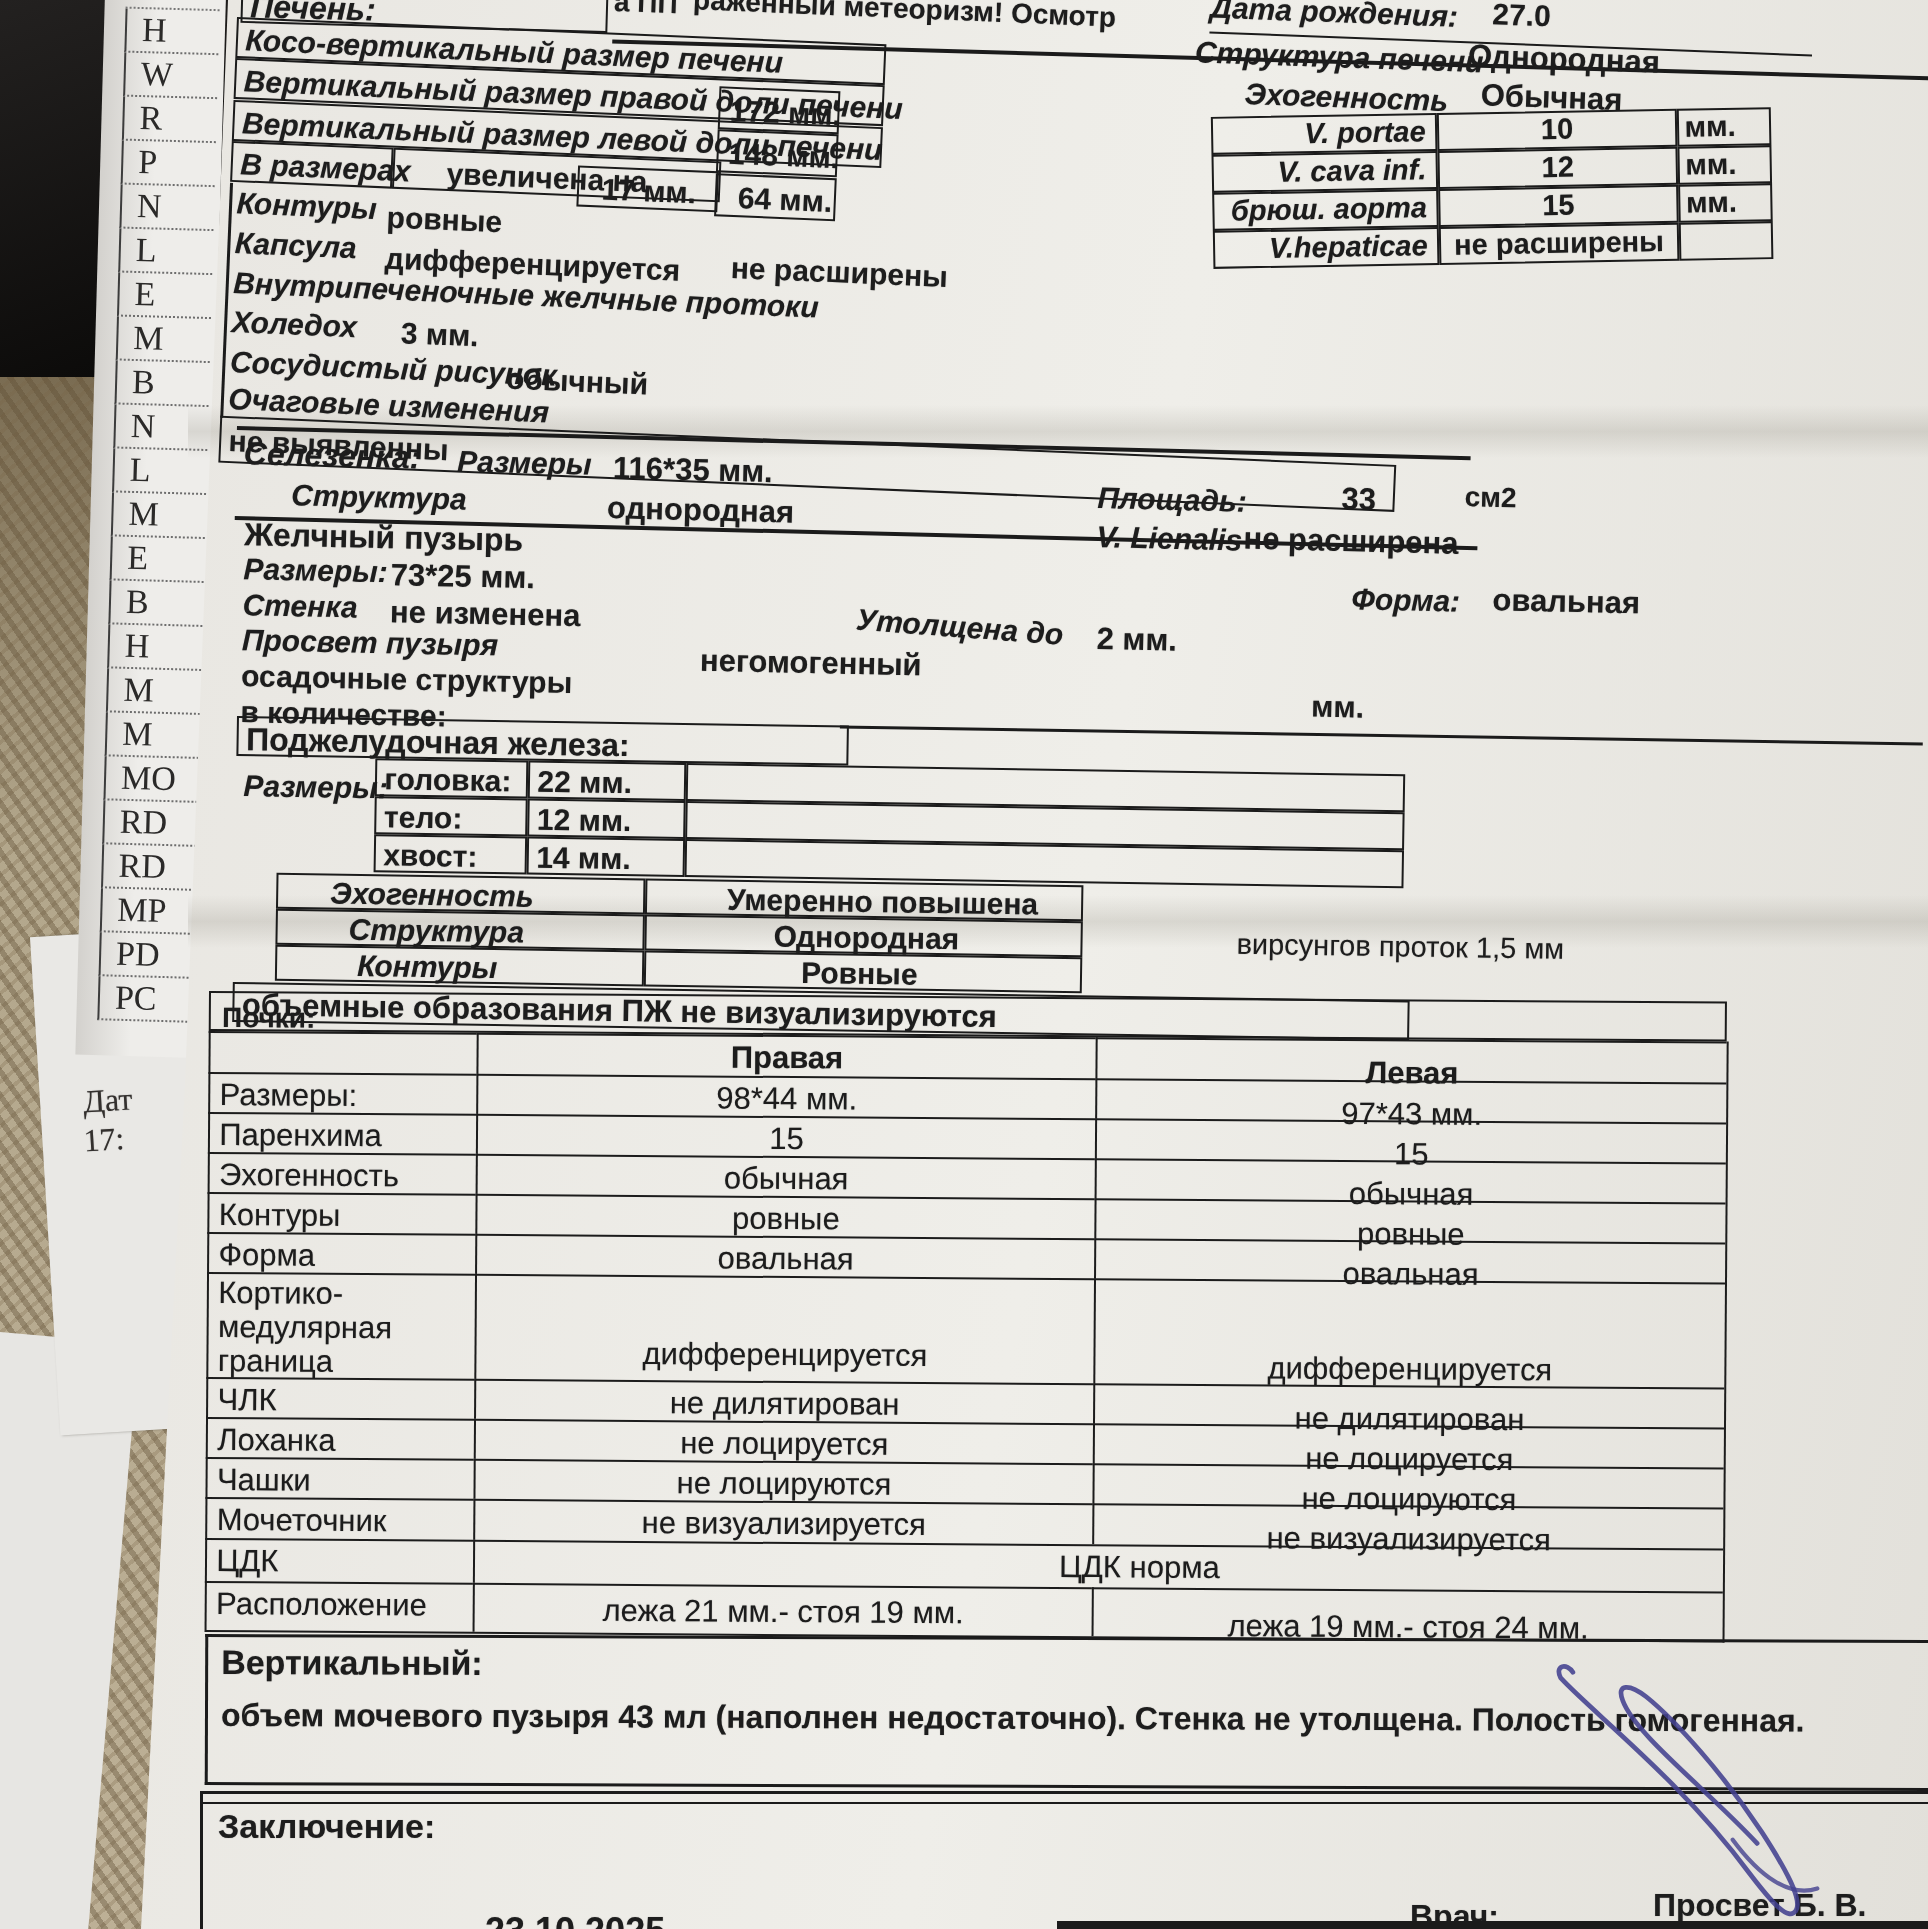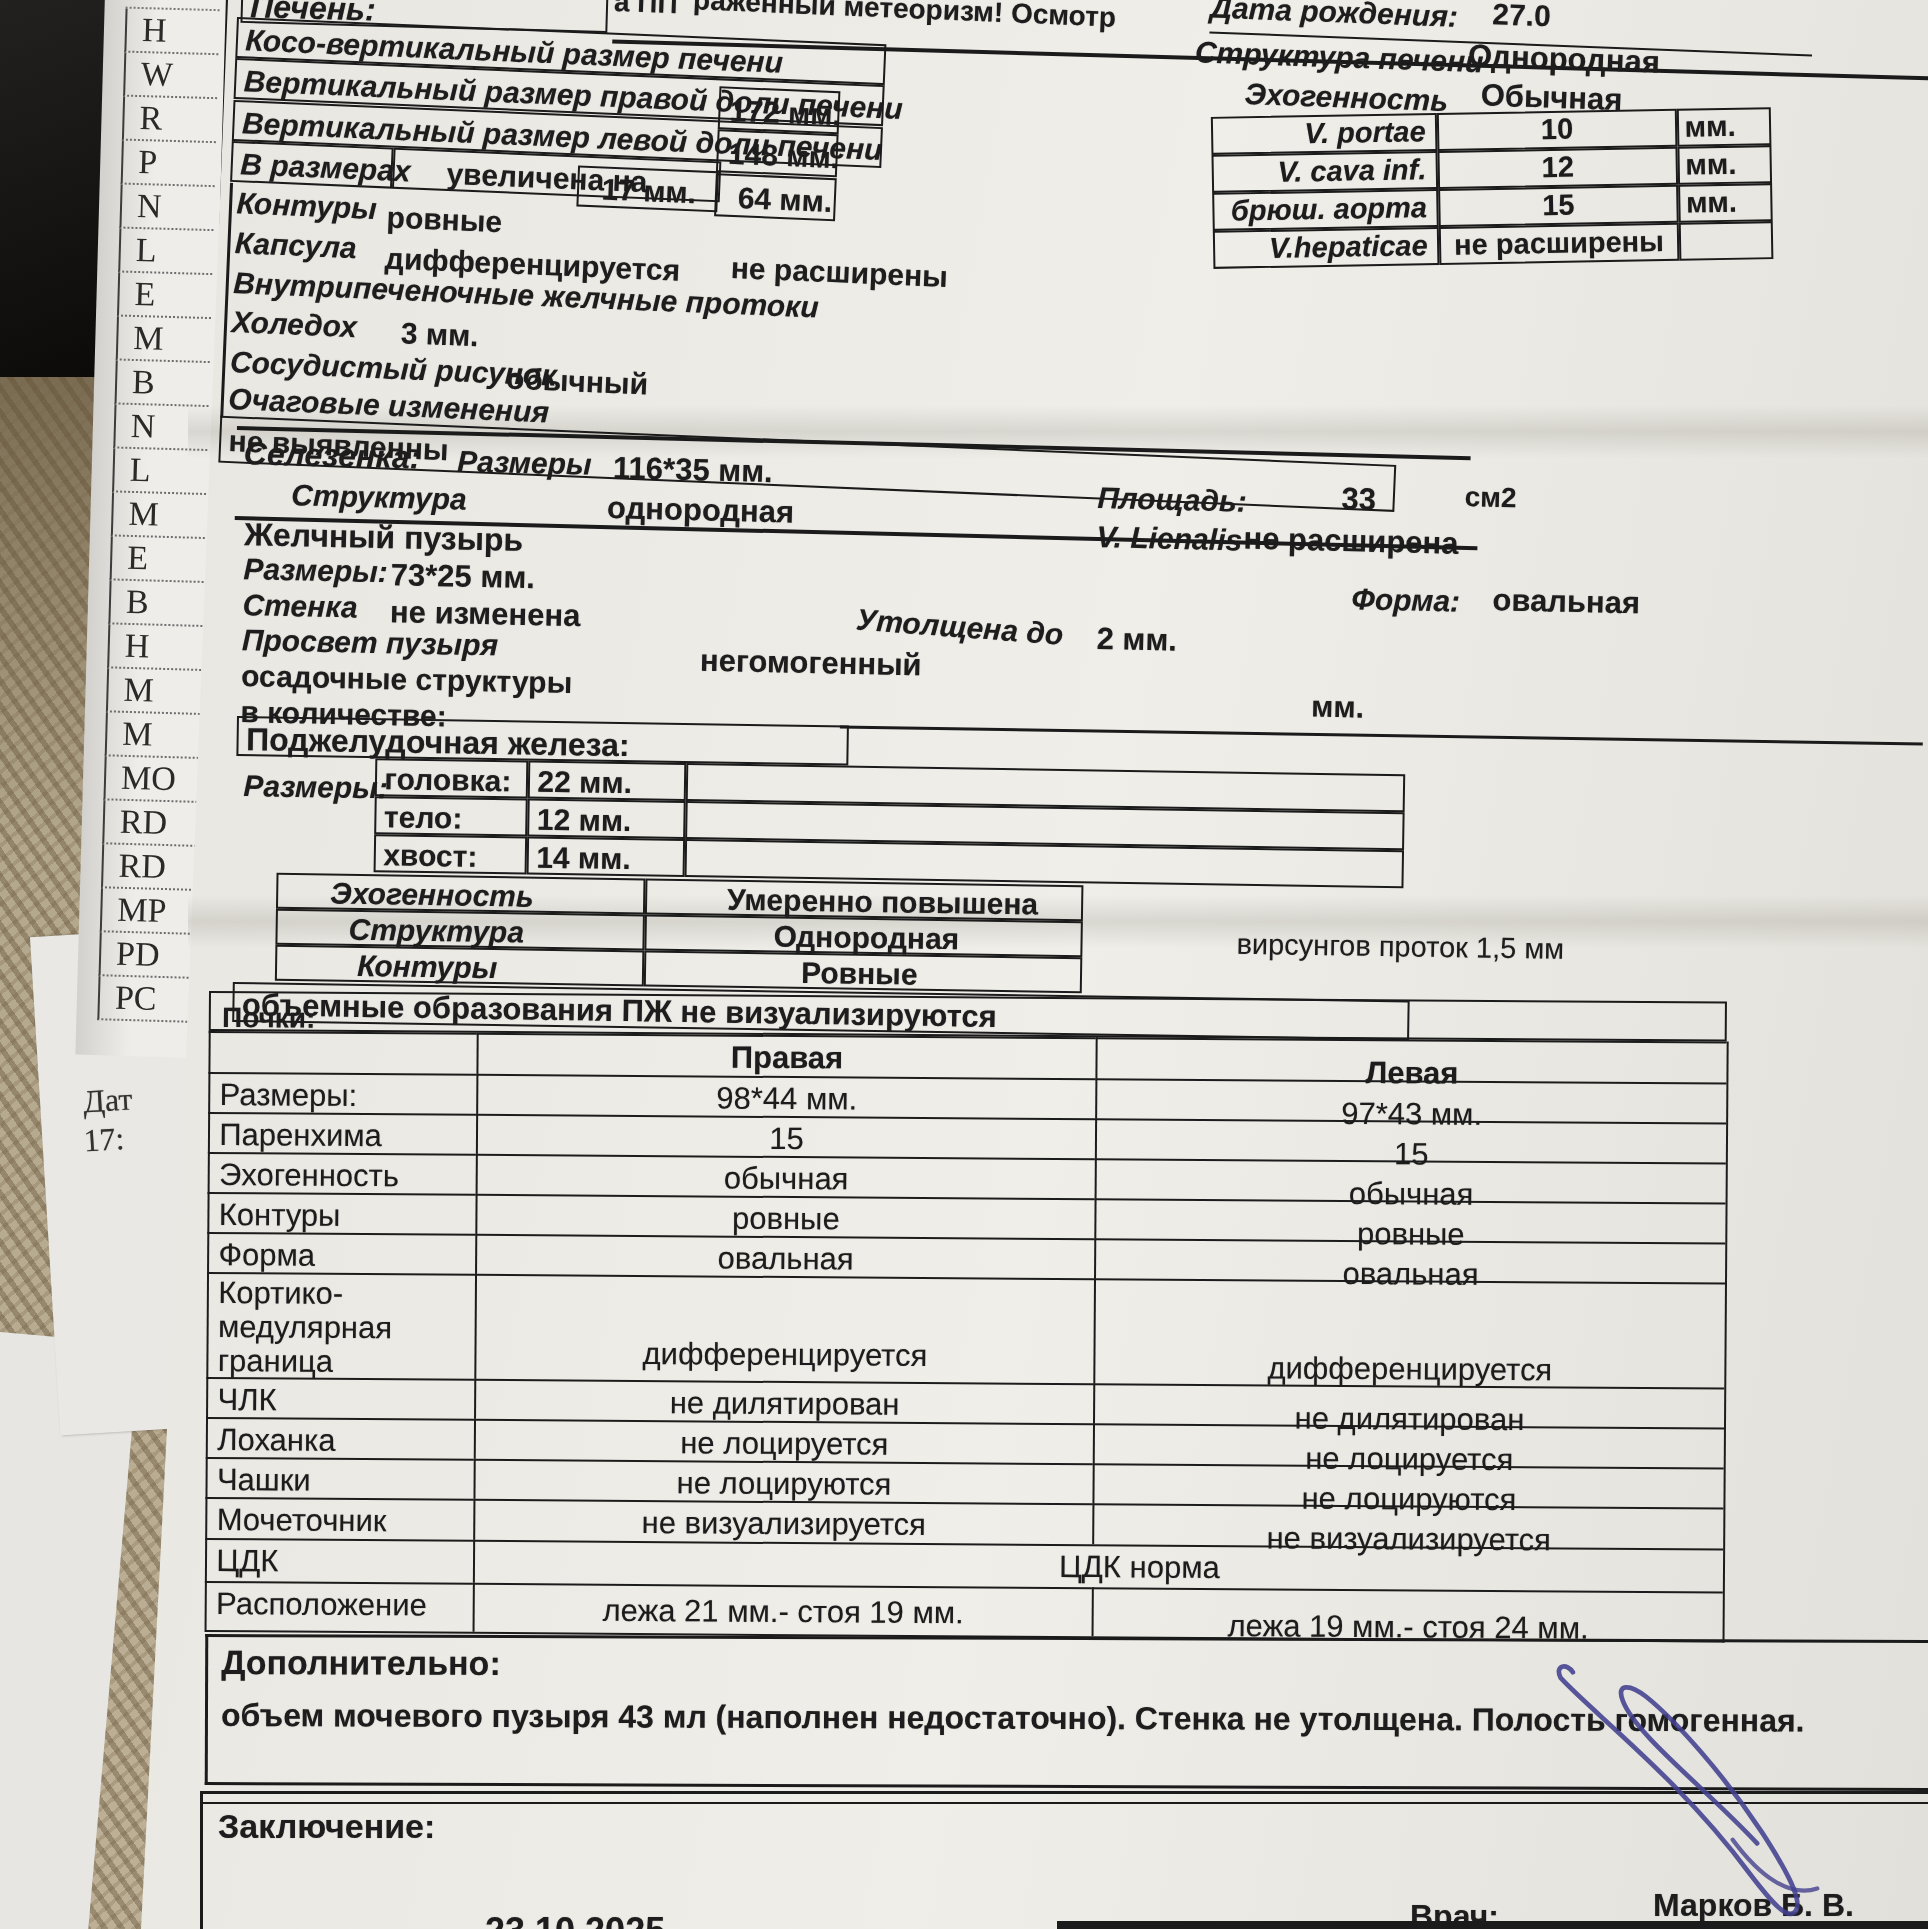--- a/index.html
+++ b/index.html
@@ -300,31 +300,31 @@
       <div class="kc klab">ЦДК</div>
       <div class="kc" style="grid-column:2/4;padding-left:584px;padding-top:1.9px;">ЦДК норма</div>
 
       <div class="kc klab">Расположение</div>
       <div class="kc kval" style="padding-top:5.6px;">лежа 21 мм.- стоя 19 мм.</div>
       <div class="kc kval" style="padding-top:17px;">лежа 19 мм.- стоя 24 мм.</div>
     </div>
   </div>
 
   <div class="abs" style="left:205px;top:1637px;width:1725px;height:151px;border:3.8px solid #1b1b1b;border-right:none;box-sizing:border-box;transform:rotate(0.2deg);">
-    <span class="t b" style="left:13px;top:5.6px;font-size:34px;">Дополнительно:</span>
+    <span class="t b" style="left:13px;top:5.6px;font-size:34px;">Вертикальный:</span>
     <span class="t b" style="left:13px;top:60px;font-size:32px;">объем мочевого пузыря  43 мл (наполнен недостаточно). Стенка не утолщена. Полость гомогенная.</span>
   </div>
 
   <div class="abs" style="left:200px;top:1791px;width:1729px;height:138px;border-left:3.8px solid #1b1b1b;border-top:3.8px solid #1b1b1b;box-sizing:border-box;">
     <div class="line" style="left:0;top:7.5px;width:1729px;height:2.8px;"></div>
     <span class="t b" style="left:15px;top:13px;font-size:34px;">Заключение:</span>
   </div>
 
   <span class="t b" style="left:1410px;top:1898px;font-size:32px;">Врач:</span>
-  <span class="t b" style="left:1653px;top:1887px;font-size:32px;">Марков Б. В.</span>
+  <span class="t b" style="left:1653px;top:1887px;font-size:32px;">Просвет Б. В.</span>
   <span class="t b" style="left:485px;top:1910px;font-size:36px;">23.10.2025</span>
   <div class="line" style="left:1057px;top:1921px;width:872px;height:8.5px;"></div>
 
   <svg class="abs" style="left:1507px;top:1646px;" width="395" height="282" viewBox="0 0 420 300">
     <path d="M70,28 C64,18 50,20 57,34 C92,72 184,142 258,242 C284,276 299,292 307,282 C315,271 297,238 271,198 C230,136 178,78 148,54 C130,40 116,40 123,58 C136,94 212,152 266,210" fill="none" stroke="#43418f" stroke-width="5" stroke-linecap="round" opacity="0.88"></path>
     <path d="M240,206 C268,244 300,268 330,258" fill="none" stroke="#43418f" stroke-width="4.5" stroke-linecap="round" opacity="0.8"></path>
   </svg>
 
 </div>
 

